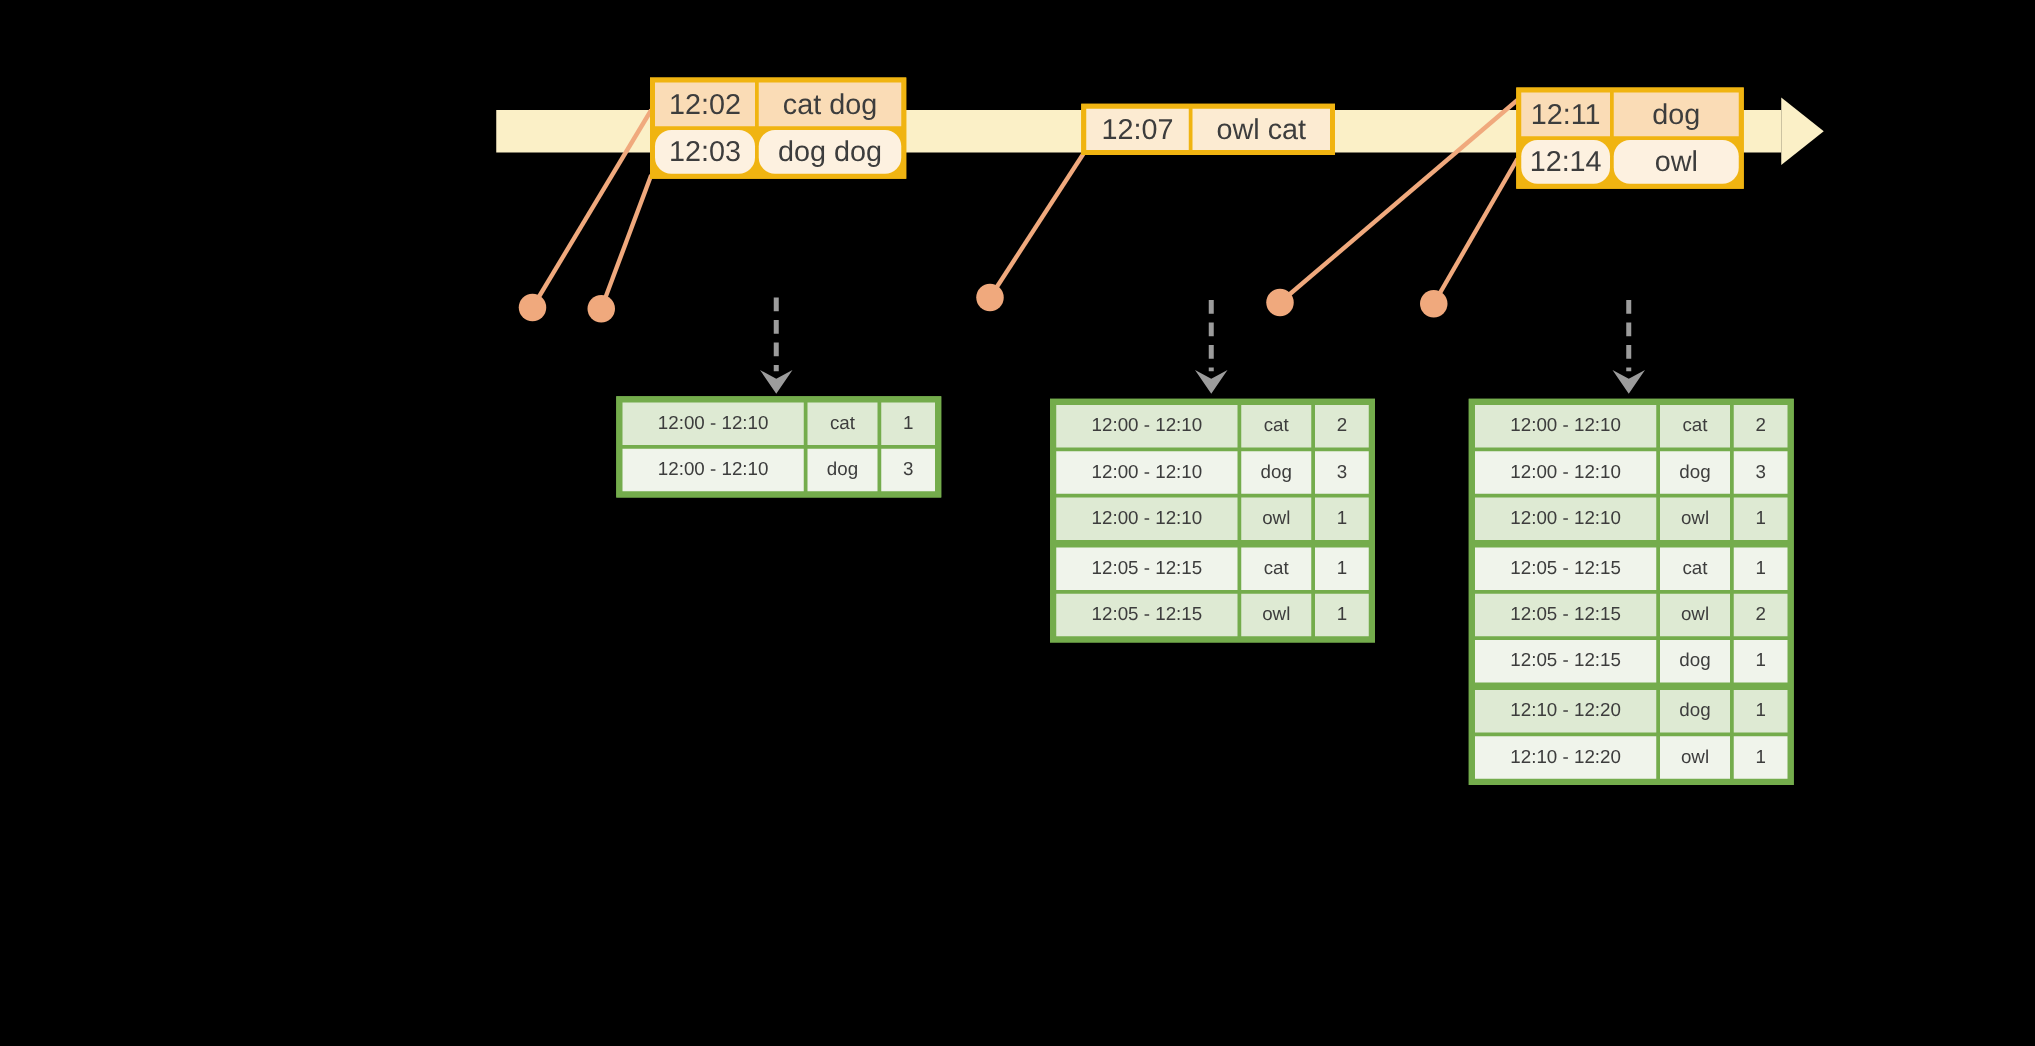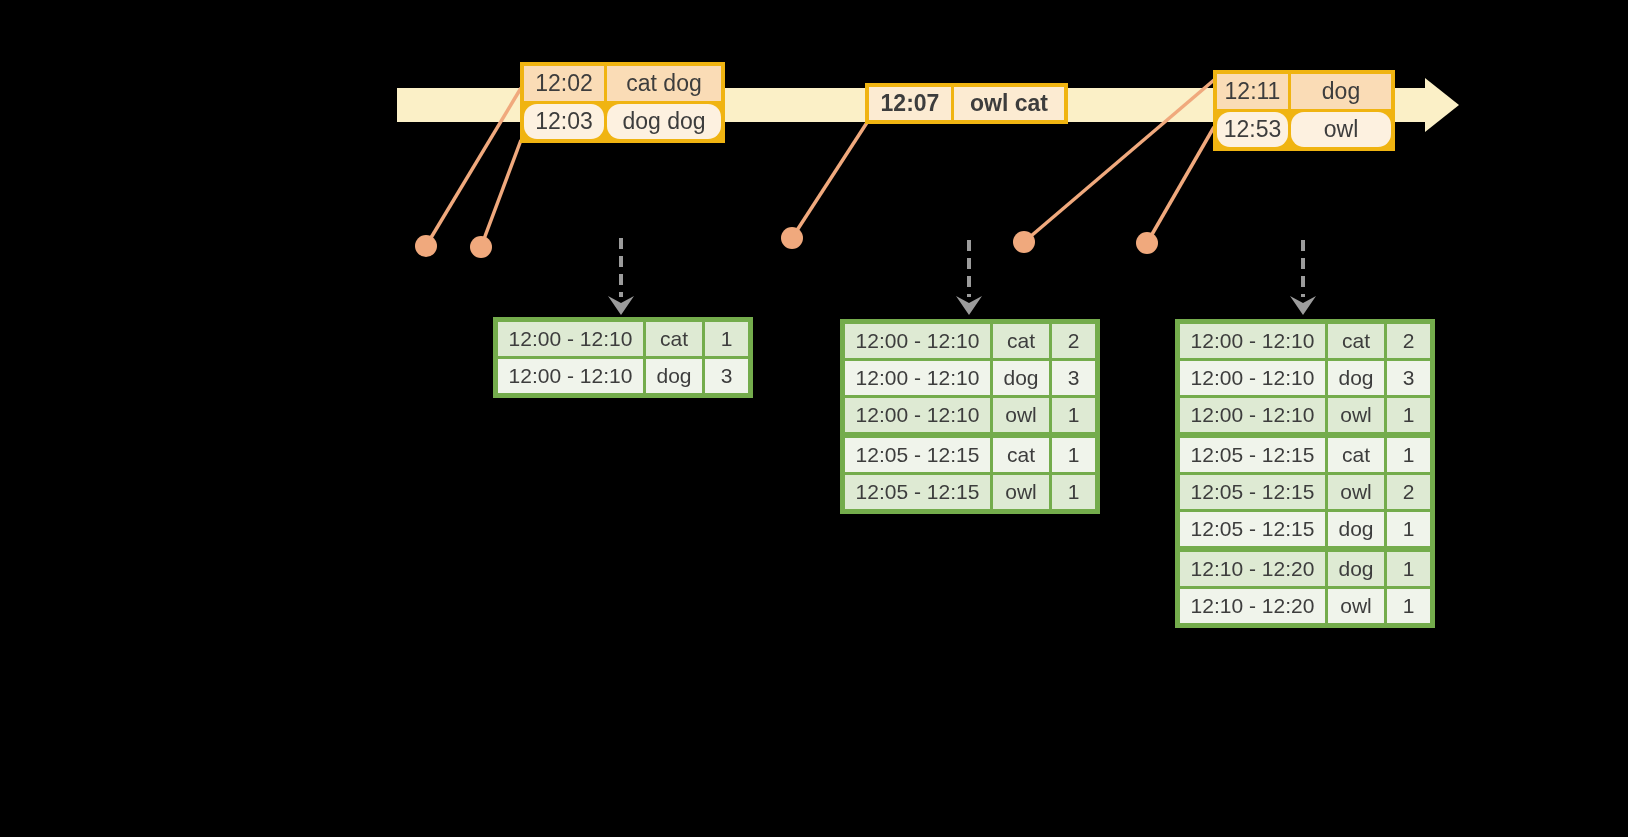--- a/index.html
+++ b/index.html
@@ -18,30 +18,30 @@
   .trigger-line{stroke:var(--trigger-arrow);stroke-width:4;stroke-dasharray:11 7;}
   .trigger-head{fill:var(--trigger-arrow);}
 
   .event-box{position:absolute;z-index:2;background:var(--event-border);
     border:4px solid var(--event-border);display:flex;flex-direction:column;gap:3px;}
   .erow{display:flex;gap:3px;}
   .ecell{height:35px;line-height:35px;text-align:center;color:var(--text);font-size:23px;}
   .event-box.single .ecell{height:33px;line-height:33px;}
   .event-box .erow:nth-child(1) .ecell{background:var(--event-row-dark);}
   .event-box .erow:nth-child(2) .ecell{background:var(--event-row-light);border-radius:13px;}
-  .event-box.single .erow .ecell{background:var(--event-row-mid);font-weight:bold;}
+  .event-box.single .erow .ecell{background:var(--event-row-mid);}
   .ecell.words{flex:1;}
 
   .gtable{position:absolute;z-index:2;background:var(--table-border);
     border:5px solid var(--table-border);display:flex;flex-direction:column;}
   .trow{display:flex;gap:3px;margin-top:3px;}
   .trow:first-child{margin-top:0;}
   .trow.group-start{margin-top:6px;}
   .tcell{height:34px;line-height:34px;text-align:center;color:var(--text);
-    font-size:21px;background:var(--table-row-light);}
+    font-size:15px;background:var(--table-row-light);}
   .trow.dark .tcell{background:var(--table-row-dark);}
   .cwin{width:145px;}
   .cword{width:56px;}
   .ccount{width:43px;}
 </style>
 </head>
 <body>
 
 <div id="stage">
 
@@ -87,21 +87,21 @@
       <div class="ecell words">owl cat</div>
     </div>
   </div>
 
   <div class="event-box" style="left:1213px;top:70px;width:174px;">
     <div class="erow">
       <div class="ecell time" style="width:71px">12:11</div>
       <div class="ecell words">dog</div>
     </div>
     <div class="erow">
-      <div class="ecell time" style="width:71px">12:53</div>
+      <div class="ecell time" style="width:71px">12:14</div>
       <div class="ecell words">owl</div>
     </div>
   </div>
 
   <div class="gtable" style="left:493px;top:317px;">
       <div class="trow dark">
         <div class="tcell cwin">12:00 - 12:10</div>
         <div class="tcell cword">cat</div>
         <div class="tcell ccount">1</div>
       </div>

